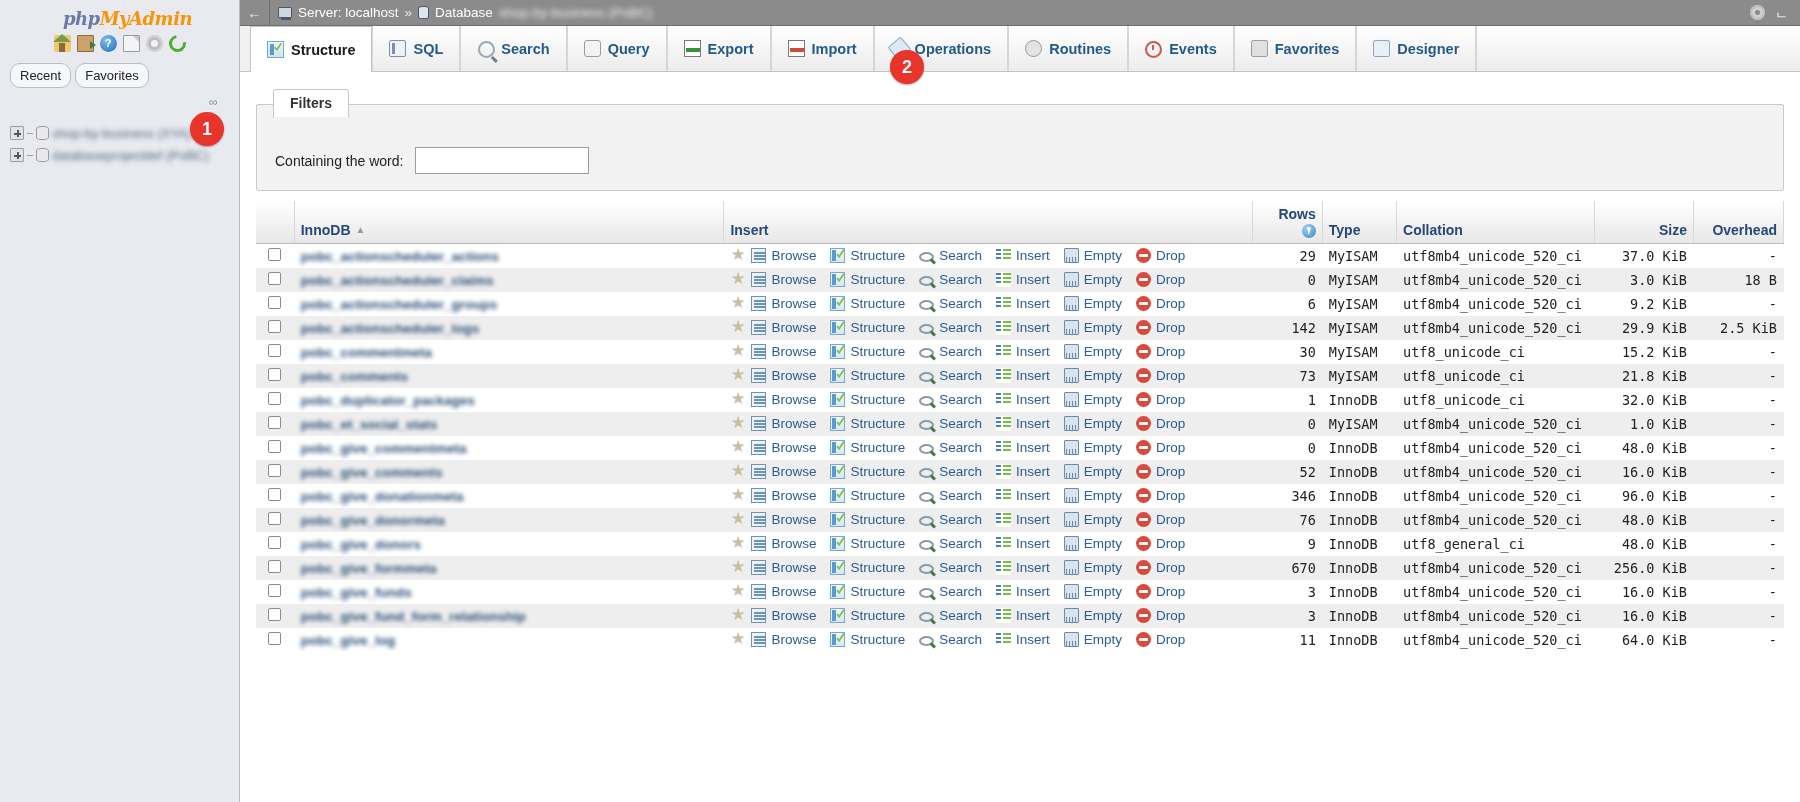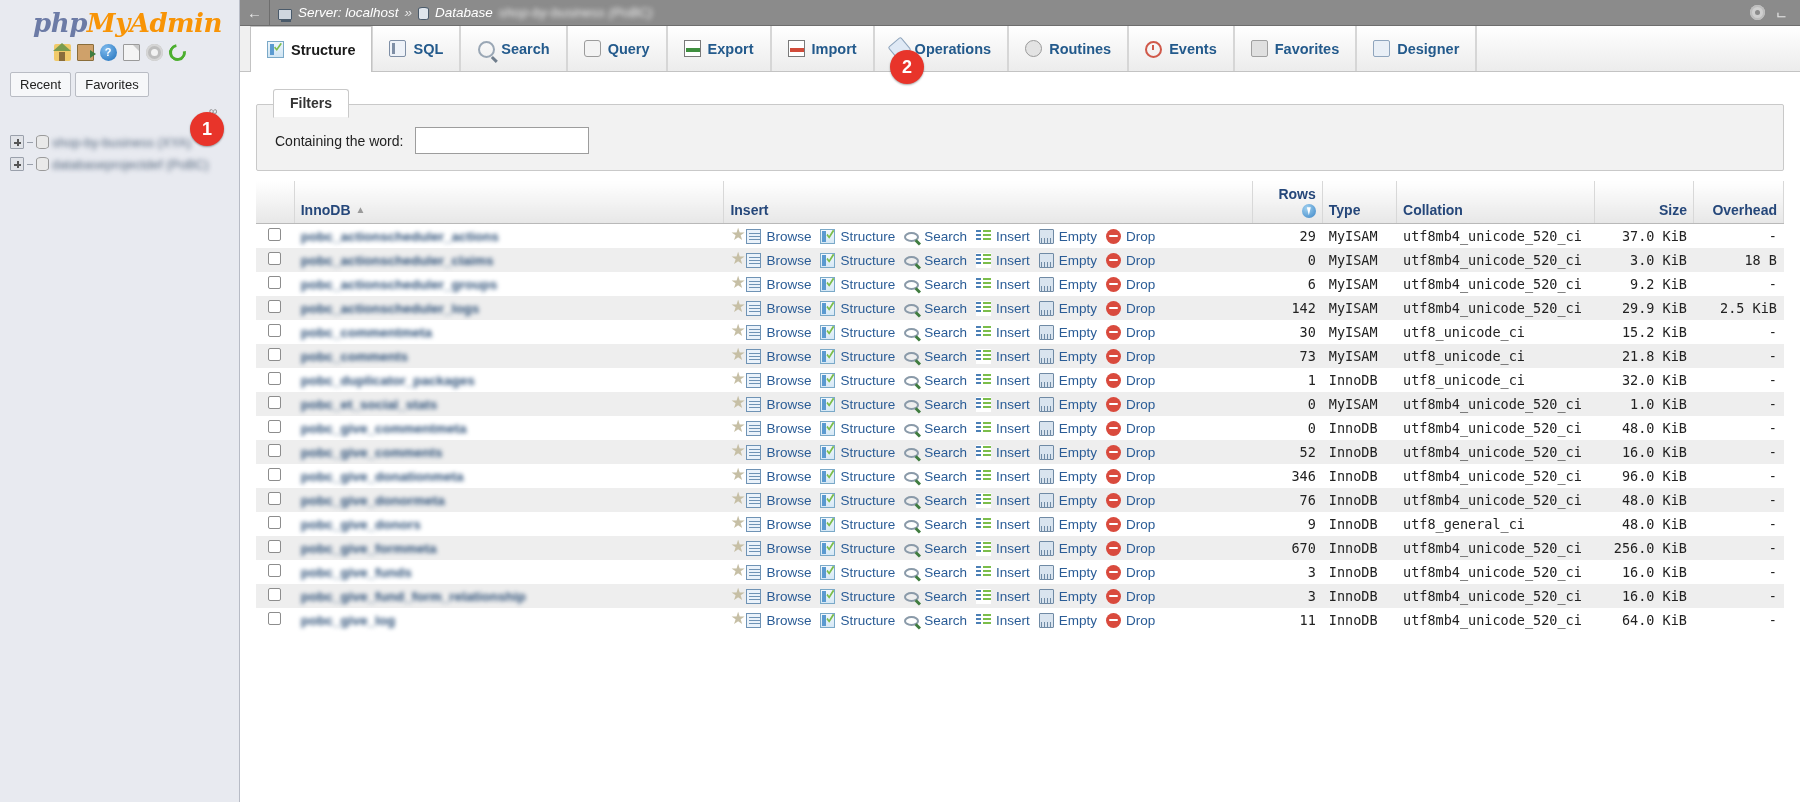--- a/index.html
+++ b/index.html
@@ -20,21 +20,21 @@
     border-right: 1px solid #b8bcc6;
     position: relative;
     flex: 0 0 240px;
   }
   .pma-logo {
     text-align: center;
     padding: 8px 0 2px 16px;
     font-family: "DejaVu Serif", serif;
     font-style: italic;
     font-weight: bold;
-    font-size: 26px;
+    font-size: 18px;
     letter-spacing: -0.5px;
   }
   .pma-logo .php { color: #6c7ba6; }
   .pma-logo .myadmin { color: #f89406; }
 
   .logo-icons {
     display: flex; justify-content: center; align-items: center;
     gap: 6px; padding: 4px 0 8px 0;
   }
   .licon { width: 17px; height: 17px; display: inline-block; position: relative; }
@@ -80,21 +80,21 @@
 
   .pma-tabs {
     display: flex; gap: 4px; padding: 3px 10px 6px 10px;
   }
   .pma-tabs .tbtn {
     border: 1px solid #b9bcc4;
     background: #f6f7f9;
     padding: 4px 9px;
     font-size: 13px;
     color: #222;
-    border-radius: 2px;
+    border-radius: 10px;
     cursor: pointer;
   }
   .link-icon-row { position: relative; height: 22px; }
   .chain-ic {
     position: absolute; right: 16px; top: 4px;
     width: 14px; height: 9px;
     color: #8d8d8d; font-size: 12px; line-height: 9px;
   }
   .db-tree { padding: 6px 0 0 10px; }
   .db-row { display: flex; align-items: center; gap: 3px; height: 22px; }
@@ -127,21 +127,21 @@
   .topbar {
     height: 26px; background: #8b8b8b;
     display: flex; align-items: center;
     border-bottom: 1px solid #6e6e6e;
     position: relative;
   }
   .back-arrow {
     width: 30px; text-align: center; color: #e9e9e9; font-size: 15px;
     border-right: 1px solid #6e6e6e; height: 26px; line-height: 26px; cursor: pointer;
   }
-  .crumbs { display: flex; align-items: flex-end; gap: 6px; padding-left: 8px; color: #fff; font-size: 13.5px; font-style: italic; }
+  .crumbs { display: flex; align-items: center; gap: 6px; padding-left: 8px; color: #fff; font-size: 13.5px; }
   .crumbs .srv-ic {
     width: 14px; height: 11px; background: #cfd6de; border: 1px solid #4a5a6a;
     border-radius: 1px; display: inline-block; position: relative;
   }
   .crumbs .srv-ic::after {
     content:""; position:absolute; left:2px; bottom:-3px; width:10px; height:2px; background:#4a5a6a;
   }
   .crumbs .db-ic2 {
     width: 11px; height: 13px; background: #dfe5ec; border: 1px solid #4a5a6a;
     border-radius: 4px / 2.5px; display: inline-block;
@@ -218,21 +218,21 @@
   }
   .filters-legend {
     position: absolute; top: -16px; left: 16px;
     background: #fff;
     border: 1px solid #c9c9c9;
     border-bottom: 1px solid #f2f2f2;
     padding: 5px 16px 6px 16px;
     font-weight: bold; font-size: 14px; color: #333;
     border-radius: 3px 3px 0 0;
   }
-  .filter-row { display: flex; align-items: center; gap: 12px; }
+  .filter-row { display: flex; align-items: center; gap: 12px; margin-top: 20px; }
   .filter-row label { font-size: 14px; color: #222; }
   .filter-row input {
     width: 174px; height: 27px;
     border: 1px solid #9d9d9d;
     background: #fff;
     padding: 2px 5px;
     font-family: "Liberation Sans", sans-serif;
     font-size: 13px;
   }
 
@@ -274,21 +274,21 @@
     display:inline-block; width:14px; height:14px; border-radius:50%;
     background: radial-gradient(circle at 35% 30%, #9fd0f0, #3d86c6);
     position: relative; vertical-align: middle;
   }
   .rows-sort-ic::after {
     content:""; position:absolute; left:5px; top:3px; width:4px; height:8px;
     background:#fff; clip-path: polygon(50% 100%, 0 0, 100% 0);
   }
   .asc-mark { color:#9a9a9a; font-size: 10px; margin-left: 5px; vertical-align: 2px;}
 
-  .actions { display: flex; align-items: center; }
+  .actions { display: flex; align-items: flex-start; gap: 5px; }
   .act { display: inline-flex; align-items: center; gap: 5px; color: #2a5c96; font-size: 13.5px; cursor: pointer; }
   .act + .act { margin-left: 9px; }
 
   .star-ic { width: 16px; height: 16px; display: inline-block; position: relative; }
   .star-ic::before {
     content: "\2605"; color: #c6bfa5; font-size: 17px; line-height: 16px; position: absolute; left: 0; top: -1px;
   }
   .mini { width: 15px; height: 15px; display:inline-block; position: relative; flex: 0 0 15px; }
   .mini-browse { background:#eaf2fa; border:1px solid #6f93b5; }
   .mini-browse::after{content:"";position:absolute;left:2px;top:3px;width:11px;height:1.5px;

